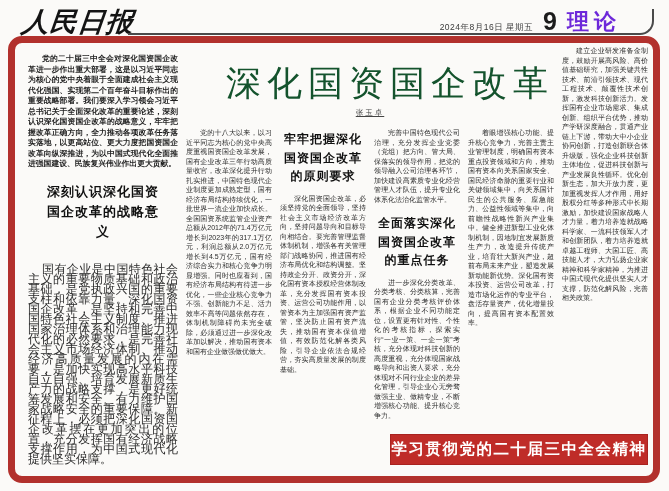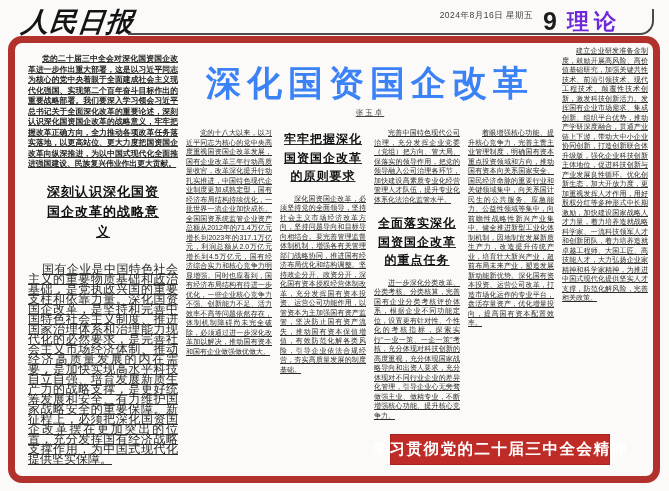--- a/index.html
+++ b/index.html
@@ -9,53 +9,53 @@
 
   
   .masthead { position:absolute; left:22px; top:4px; font-family:"DejaVu Serif", serif;
     font-style:italic; font-weight:bold; font-size:27px; letter-spacing:1px; color:#141414;
     transform:skewX(-6deg); white-space:nowrap; }
   .header-rule { position:absolute; left:128px; top:9px; width:526px; height:26px;
     border-bottom:2px solid #4a4a4a; border-right:2px solid #4a4a4a;
     border-bottom-right-radius:14px; }
   .header-right { position:absolute; right:48px; top:6px; height:28px; display:flex;
     align-items:flex-end; gap:10px; }
-  .pub-date { font-size:8.5px; color:#3a3a3a; padding-bottom:12px; letter-spacing:0.5px; white-space:nowrap; }
+  .pub-date { font-size:8.5px; color:#3a3a3a; padding-bottom:0; letter-spacing:0.5px; white-space:nowrap; }
   .page-no { font-size:25px; font-weight:bold; color:#1c1c1c; line-height:1; }
   .section-name { font-size:22px; font-weight:bold; color:#6d28d9; line-height:1.1;
     letter-spacing:5px; white-space:nowrap; }
 
   
   .red-frame { position:absolute; left:8px; top:36px; width:652px; height:447px;
     border:7px solid #b2312d; border-radius:14px; pointer-events:none; }
 
   
-  .headline { position:absolute; left:186px; top:60px; width:368px; text-align:center;
-    font-size:35px; font-weight:bold; color:#3b82f6; letter-spacing:6px; white-space:nowrap; }
+  .headline { position:absolute; left:186px; top:60px; width:368px; text-align:right;
+    font-size:35px; font-weight:normal; color:#14532d; letter-spacing:6px; white-space:nowrap; }
   .byline { position:absolute; left:186px; top:108px; width:368px; text-align:center;
     font-size:7.5px; color:#444; letter-spacing:2px;text-decoration:underline; }
 
   
-  .col { position:absolute; overflow:hidden; text-align:justify; color:#2b2b2b;text-decoration:underline; }
+  .col { position:absolute; overflow:hidden; text-align:justify; color:#2b2b2b; }
   .col p { font-size:7px; line-height:9.5px; text-indent:14px; }
   .col .lead { font-size:7.8px; line-height:10.5px; font-weight:600; color:#1f1f1f; }
   .subhead { font-weight:bold; color:#101010; text-align:center; font-size:12px;
     line-height:1.55; margin:10px 2px 8px 2px; letter-spacing:1px; }
   .col1 { left:28px;  top:54px;  width:150px; height:414px; }
   .col1 p { font-size:12px; line-height:10px; }
   .col1 .subhead { font-size:13px; margin:12px 14px 22px 14px; }
   .col2 { left:186px; top:128px; width:86px; height:340px; }
   .col3 { left:280px; top:128px; width:86px; height:340px; }
   .col3 .subhead { margin-top:2px; }
   .col4 { left:374px; top:128px; width:86px; height:300px; }
   .col5 { left:468px; top:128px; width:86px; height:300px; }
   .col6 { left:562px; top:46px;  width:86px; height:382px; }
 
   
-  .banner { position:absolute; left:390px; top:434px; width:220px; height:31px;
+  .banner { position:absolute; left:390px; top:434px; width:258px; height:31px;
     background:#bf2c28; color:#fff; display:flex; align-items:center; justify-content:center;
     font-size:15.5px; font-weight:bold; letter-spacing:1.5px; white-space:nowrap;
     box-shadow:0 0 0 1px #a8221f inset; }
 </style>
 </head>
 <body>
 
 <div class="page">
 
   <div class="masthead">人民日报</div>

